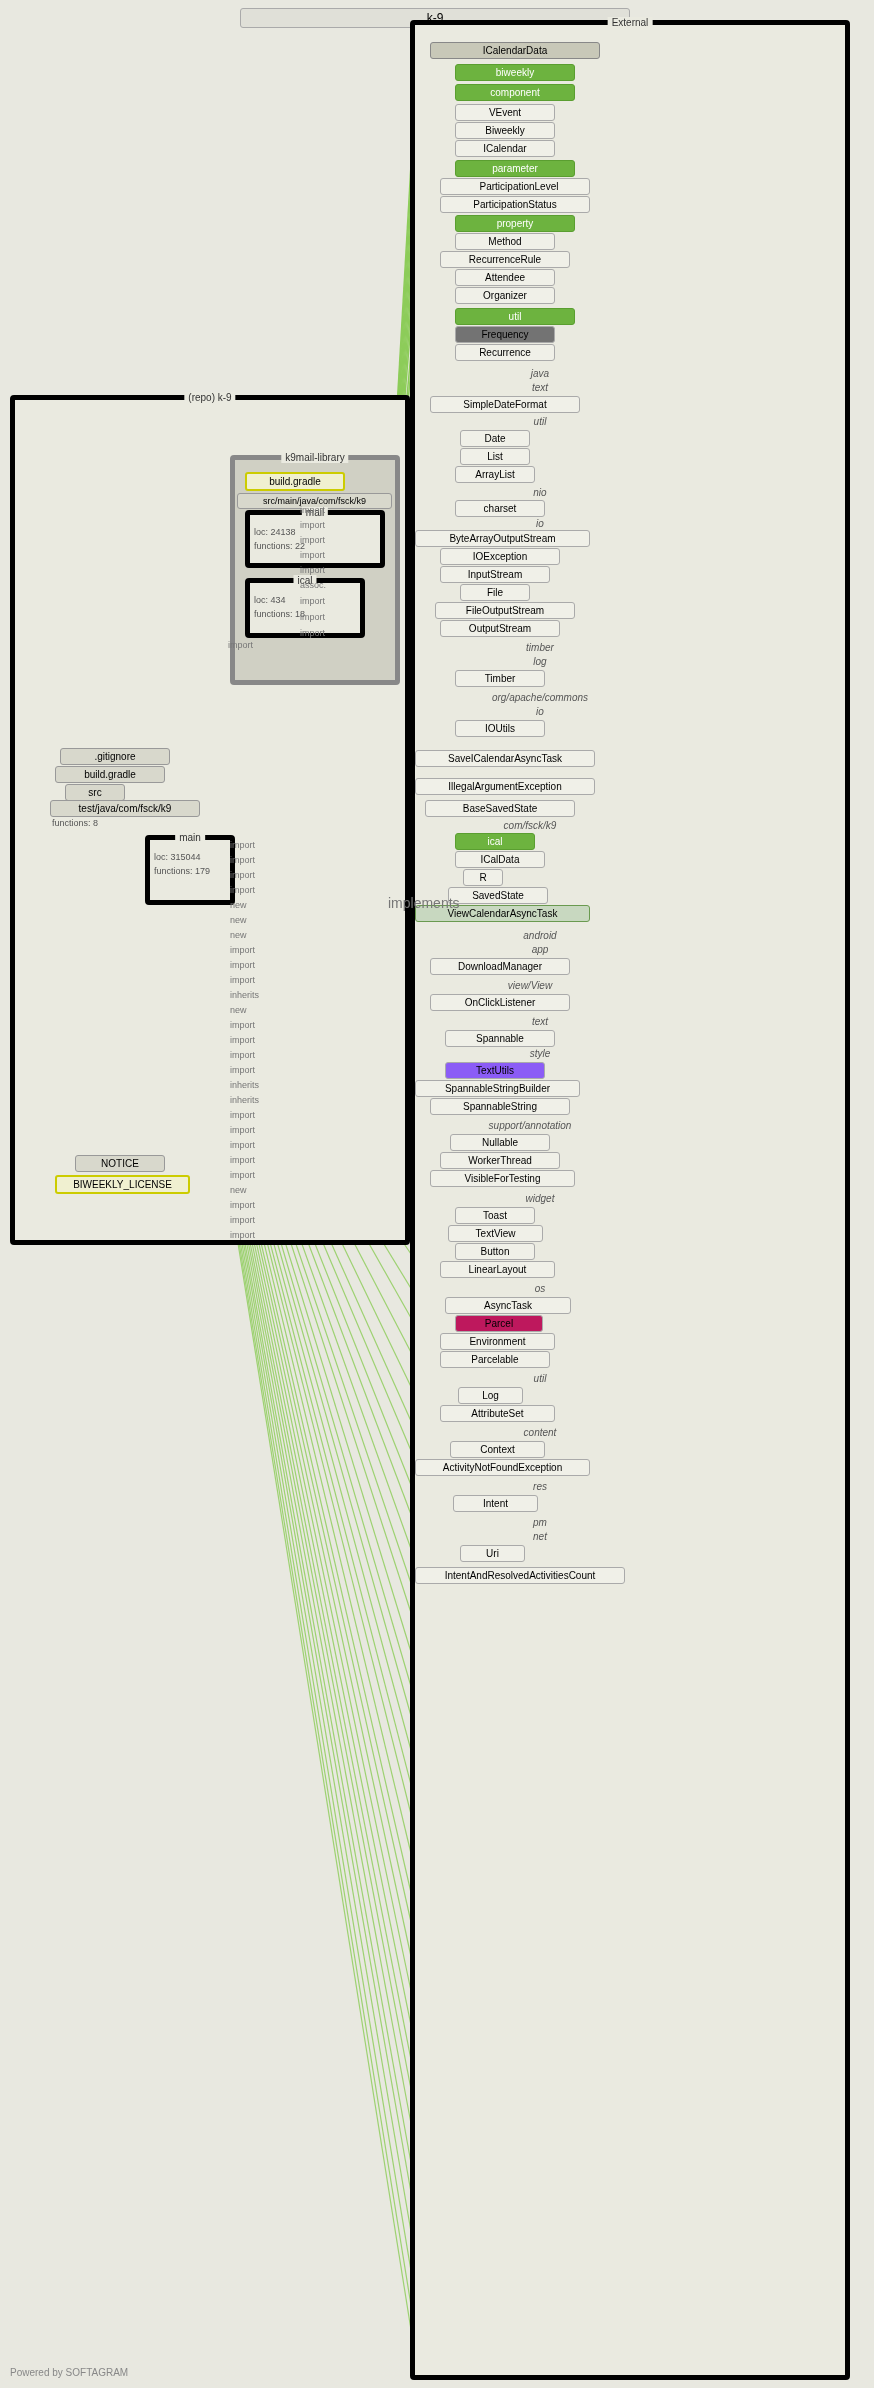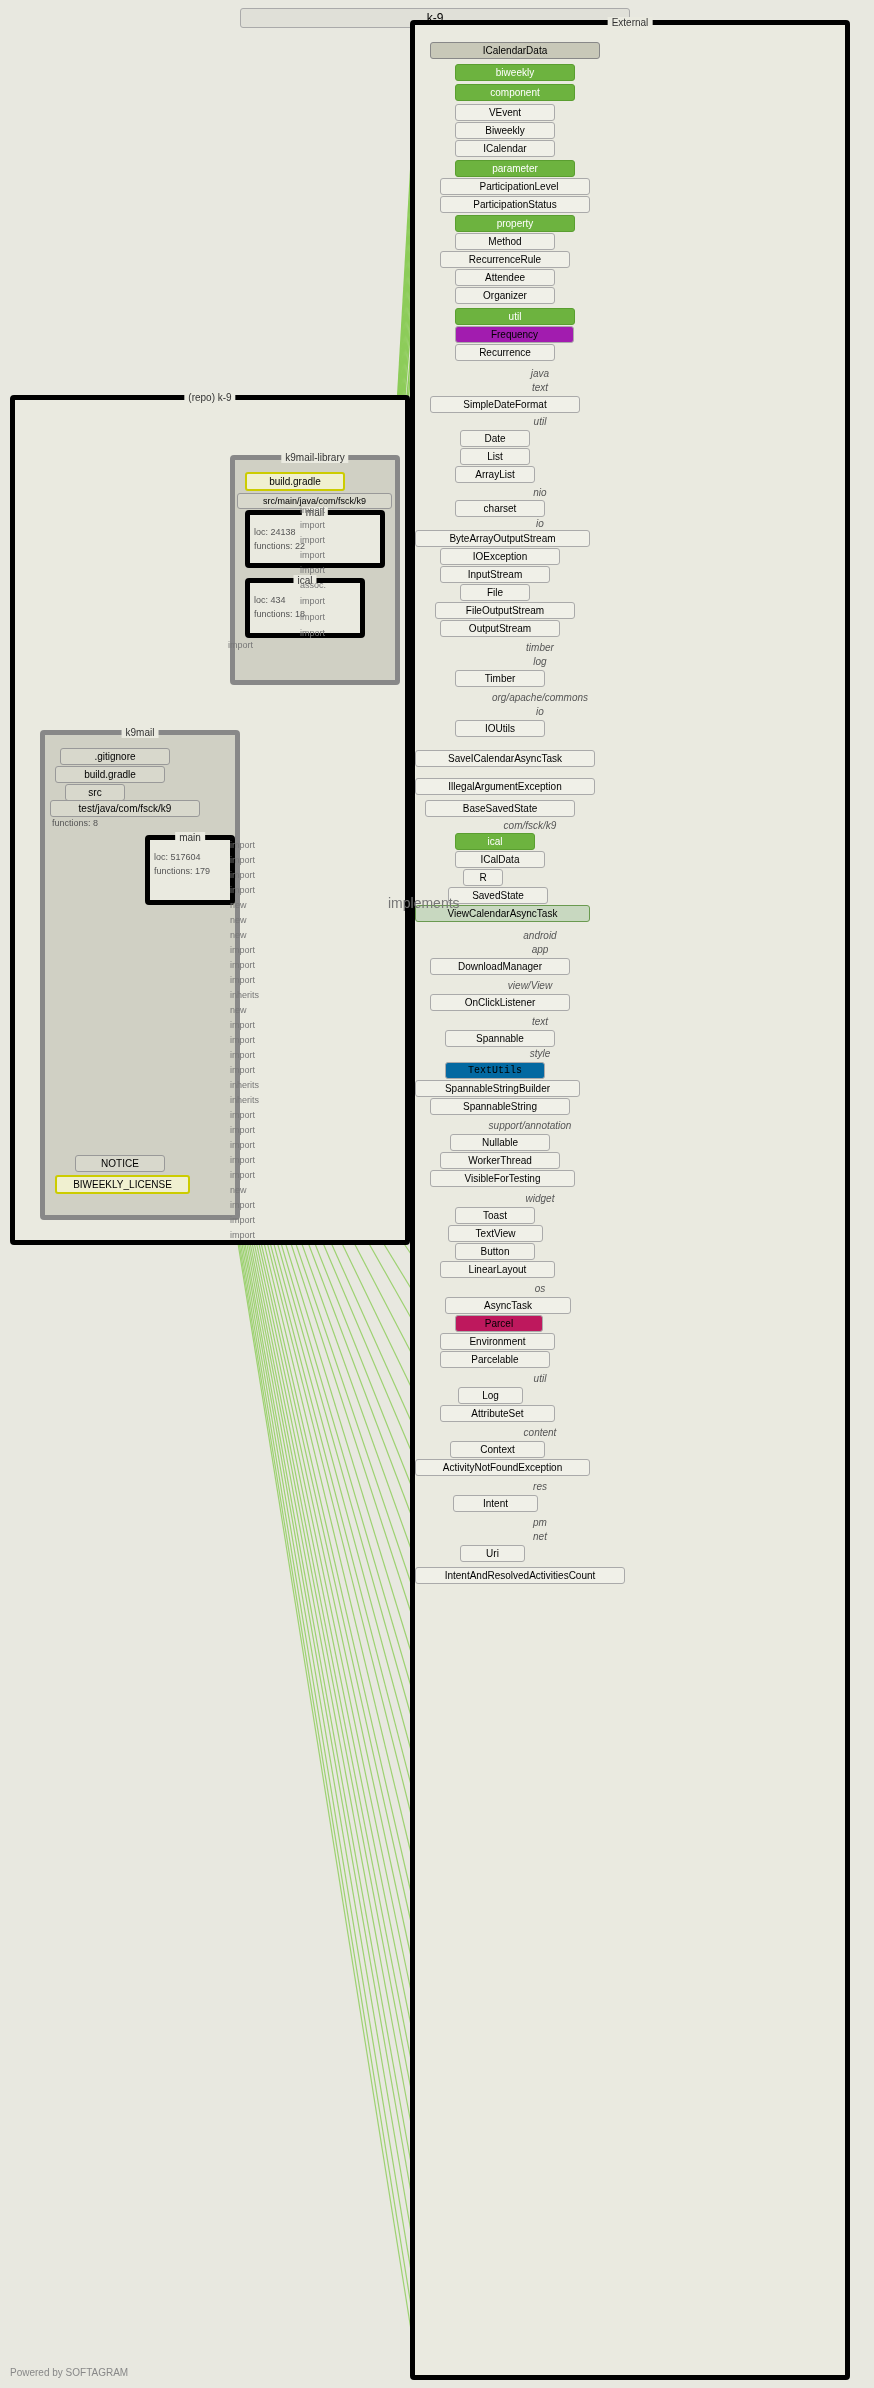--- a/index.html
+++ b/index.html
@@ -228,21 +228,21 @@
   <div class="node-box" style="left:455px; top:233px; width:100px; background:#f0f0e8;">Method</div>
 
   <div class="node-box" style="left:440px; top:251px; width:130px; background:#f0f0e8;">RecurrenceRule</div>
 
   <div class="node-box" style="left:455px; top:269px; width:100px; background:#f0f0e8;">Attendee</div>
 
   <div class="node-box" style="left:455px; top:287px; width:100px; background:#f0f0e8;">Organizer</div>
 
   <div class="node-box green-bg" style="left:455px; top:308px; width:120px;">util</div>
 
-  <div class="node-box" style="left:455px; top:326px; width:119px; background:#a21caf;">Frequency</div>
+  <div class="node-box" style="left:455px; top:326px; width:100px; background:#737373;">Frequency</div>
 
   <div class="node-box" style="left:455px; top:344px; width:100px; background:#f0f0e8;">Recurrence</div>
 
   <div class="section-label" style="left:500px; top:368px; width:80px;">java</div>
 
   <div class="section-label" style="left:500px; top:382px; width:80px;">text</div>
 
   <div class="node-box" style="left:430px; top:396px; width:150px; background:#f0f0e8;">SimpleDateFormat</div>
 
   <div class="section-label" style="left:500px; top:416px; width:80px;">util</div>
@@ -310,21 +310,21 @@
   <div class="section-label" style="left:475px; top:980px; width:110px;">view/View</div>
 
   <div class="node-box" style="left:430px; top:994px; width:140px; background:#f0f0e8;">OnClickListener</div>
 
   <div class="section-label" style="left:500px; top:1016px; width:80px;">text</div>
 
   <div class="node-box" style="left:445px; top:1030px; width:110px; background:#f0f0e8;">Spannable</div>
 
   <div class="section-label" style="left:500px; top:1048px; width:80px;">style</div>
 
-  <div class="node-box" style="left:445px; top:1062px; width:100px; background:#0369a1;font-family:Liberation Mono, monospace;">TextUtils</div>
+  <div class="node-box" style="left:445px; top:1062px; width:100px; background:#8b5cf6;">TextUtils</div>
 
   <div class="node-box" style="left:415px; top:1080px; width:165px; background:#f0f0e8;">SpannableStringBuilder</div>
 
   <div class="node-box" style="left:430px; top:1098px; width:140px; background:#f0f0e8;">SpannableString</div>
 
   <div class="section-label" style="left:460px; top:1120px; width:140px;">support/annotation</div>
 
   <div class="node-box" style="left:450px; top:1134px; width:100px; background:#f0f0e8;">Nullable</div>
 
   <div class="node-box" style="left:440px; top:1152px; width:120px; background:#f0f0e8;">WorkerThread</div>
@@ -394,37 +394,34 @@
   </div>
 
   <div class="group-box" style="left:245px; top:578px; width:120px; height:60px;">
     <span class="group-box-title">ical</span>
     <div style="position:absolute; top:12px; left:4px; font-size:9px; color:#555;">loc: 434</div>
     <div style="position:absolute; top:26px; left:4px; font-size:9px; color:#555;">functions: 18</div>
   </div>
 
   <div style="position:absolute; left:228px; top:640px; font-size:9px; color:#777;">import</div>
 
-  <div class="group-box dark" style="left:40px; top:730px; width:200px; height:490px;">
-    <span class="group-box-title">k9mail</span>
-  </div>
 
   <div class="node-box light-gray" style="left:60px; top:748px; width:110px;">.gitignore</div>
 
   <div class="node-box light-gray" style="left:55px; top:766px; width:110px;">build.gradle</div>
 
   <div class="node-box light-gray" style="left:65px; top:784px; width:60px;">src</div>
 
   <div class="node-box light-gray" style="left:50px; top:800px; width:150px; font-size:10px;">test/java/com/fsck/k9</div>
 
   <div style="position:absolute; left:52px; top:818px; font-size:9px; color:#555;">functions: 8</div>
 
   <div class="group-box" style="left:145px; top:835px; width:90px; height:70px;">
     <span class="group-box-title">main</span>
-    <div style="position:absolute; top:12px; left:4px; font-size:9px; color:#555;">loc: 517604</div>
+    <div style="position:absolute; top:12px; left:4px; font-size:9px; color:#555;">loc: 315044</div>
     <div style="position:absolute; top:26px; left:4px; font-size:9px; color:#555;">functions: 179</div>
   </div>
 
   <div class="node-box light-gray" style="left:75px; top:1155px; width:90px;">NOTICE</div>
 
   <div class="node-box yellow-border" style="left:55px; top:1175px; width:135px;">BIWEEKLY_LICENSE</div>
 
   <div style="position:absolute; left:300px; top:505px; font-size:9px; color:#777;">import</div>
   <div style="position:absolute; left:300px; top:520px; font-size:9px; color:#777;">import</div>
   <div style="position:absolute; left:300px; top:535px; font-size:9px; color:#777;">import</div>

